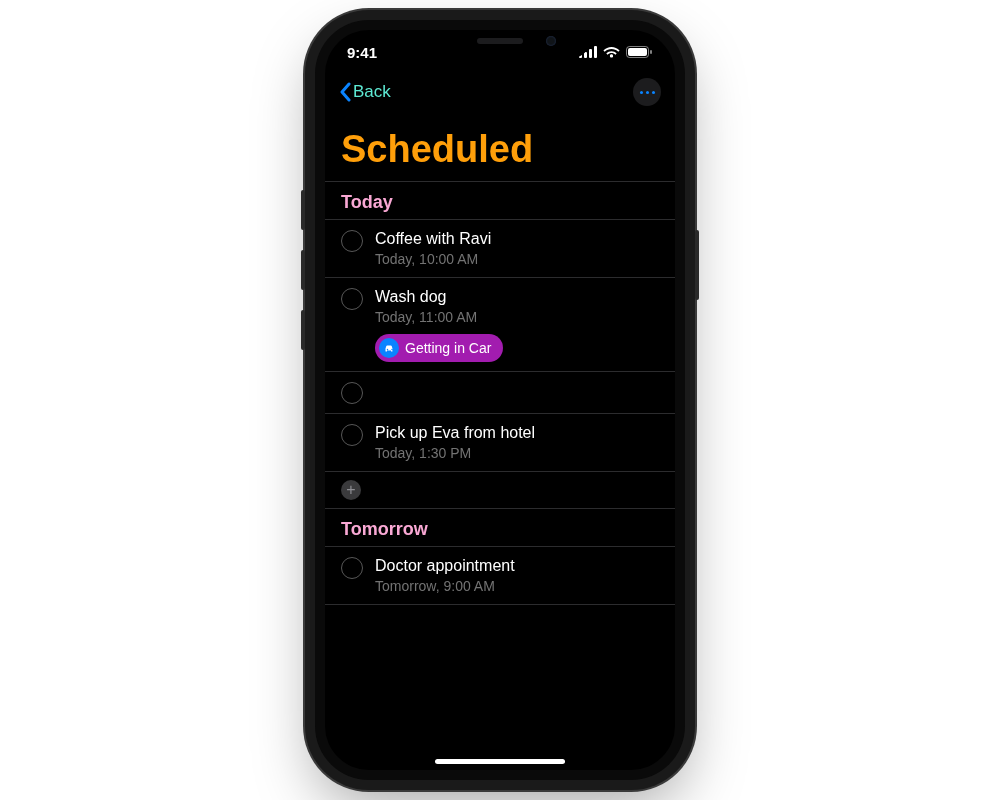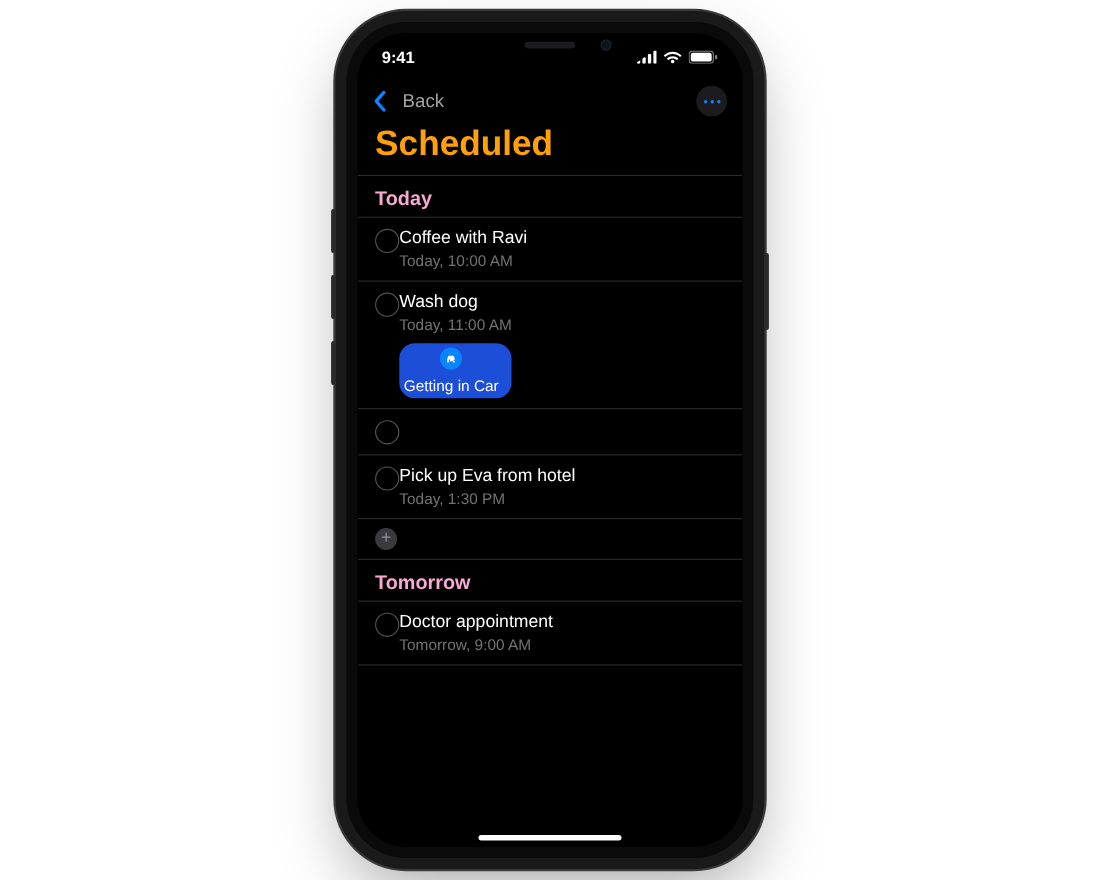--- a/index.html
+++ b/index.html
@@ -9,33 +9,33 @@
   .phone:after{content:"";position:absolute;right:-14px;top:210px;width:4px;height:70px;border-radius:3px;background:#2a2a2a;}
   .screen{position:absolute;inset:10px;border-radius:44px;background:#000;overflow:hidden;color:#fff;}
   .notch{position:absolute;top:0;left:50%;transform:translateX(-50%);width:180px;height:28px;background:#000;border-bottom-left-radius:18px;border-bottom-right-radius:18px;z-index:50;}
   .notch .speaker{position:absolute;top:8px;left:50%;transform:translateX(-50%);width:46px;height:6px;border-radius:3px;background:#1c1c1e;}
   .notch .cam{position:absolute;top:6px;right:34px;width:10px;height:10px;border-radius:50%;background:#101418;box-shadow:inset 0 0 2px #2a3a60;}
   .statusbar{position:absolute;top:0;left:0;right:0;height:44px;display:flex;align-items:center;justify-content:space-between;padding:0 22px;font-size:15px;font-weight:600;z-index:40;}
   .status-right{display:flex;align-items:center;gap:6px;}
   .status-right svg{display:block;}
   .content{position:absolute;top:44px;left:0;right:0;bottom:0;overflow:hidden;}
   .navbar{display:flex;align-items:center;justify-content:space-between;padding:4px 14px 2px;font-size:17px;}
-  .back{display:flex;align-items:flex-start;color:#a3a3a3;gap:15px;}
+  .back{display:flex;align-items:flex-start;color:#5eead4;gap:2px;}
   .back svg{display:block;}
   .more-btn{width:28px;height:28px;border-radius:50%;background:#1c1c1e;display:flex;align-items:center;justify-content:center;}
   .more-btn span{width:3px;height:3px;background:#0a84ff;border-radius:50%;margin:0 1.5px;}
-  .title{font-size:32px;font-weight:700;color:#ff9f0a;padding:4px 16px 10px;}
+  .title{font-size:38px;font-weight:700;color:#ff9f0a;padding:4px 16px 10px;margin-top:16px;}
   .list{border-top:0.5px solid #2c2c2e;}
   .section-header{font-size:18px;font-weight:700;color:#f9a8d4;padding:10px 16px 6px;border-bottom:0.5px solid #2c2c2e;}
-  .row{display:flex;align-items:flex-start;padding:9px 16px;border-bottom:0.5px solid #2c2c2e;}
+  .row{display:flex;align-items:flex-start;padding:9px 16px;border-bottom:0.5px solid #2c2c2e;gap:12px;}
   .radio{flex:0 0 20px;width:20px;height:20px;border:1.5px solid #575757;border-radius:50%;margin-top:1px;}
   .row-body{flex:1;min-width:0;}
   .row-title{font-size:16px;color:#fff;line-height:20px;}
   .row-sub{font-size:14px;color:#737373;line-height:18px;margin-top:1px;}
-  .tag{display:inline-flex;align-items:center;gap:6px;background:#1d4ed8;border-radius:14px;padding:4px 12px 4px 4px;margin-top:8px;font-size:14px;color:#fff;flex-direction:column;}
+  .tag{display:inline-flex;align-items:center;gap:6px;background:#a21caf;border-radius:14px;padding:4px 12px 4px 4px;margin-top:8px;font-size:14px;color:#fff;}
   .tag .tag-ico{width:20px;height:20px;border-radius:50%;background:#0a84ff;display:flex;align-items:center;justify-content:center;}
   .addrow{padding:8px 16px;border-bottom:0.5px solid #2c2c2e;}
   .addrow .plus{width:20px;height:20px;border-radius:50%;background:#3a3a3c;display:flex;align-items:center;justify-content:center;color:#8e8e93;font-size:16px;line-height:1;}
   .homebar{position:absolute;bottom:6px;left:50%;transform:translateX(-50%);width:130px;height:5px;border-radius:3px;background:#fff;z-index:60;}
 </style>
 </head>
 <body>
 
 <div class="stage">
   <div class="phone">

